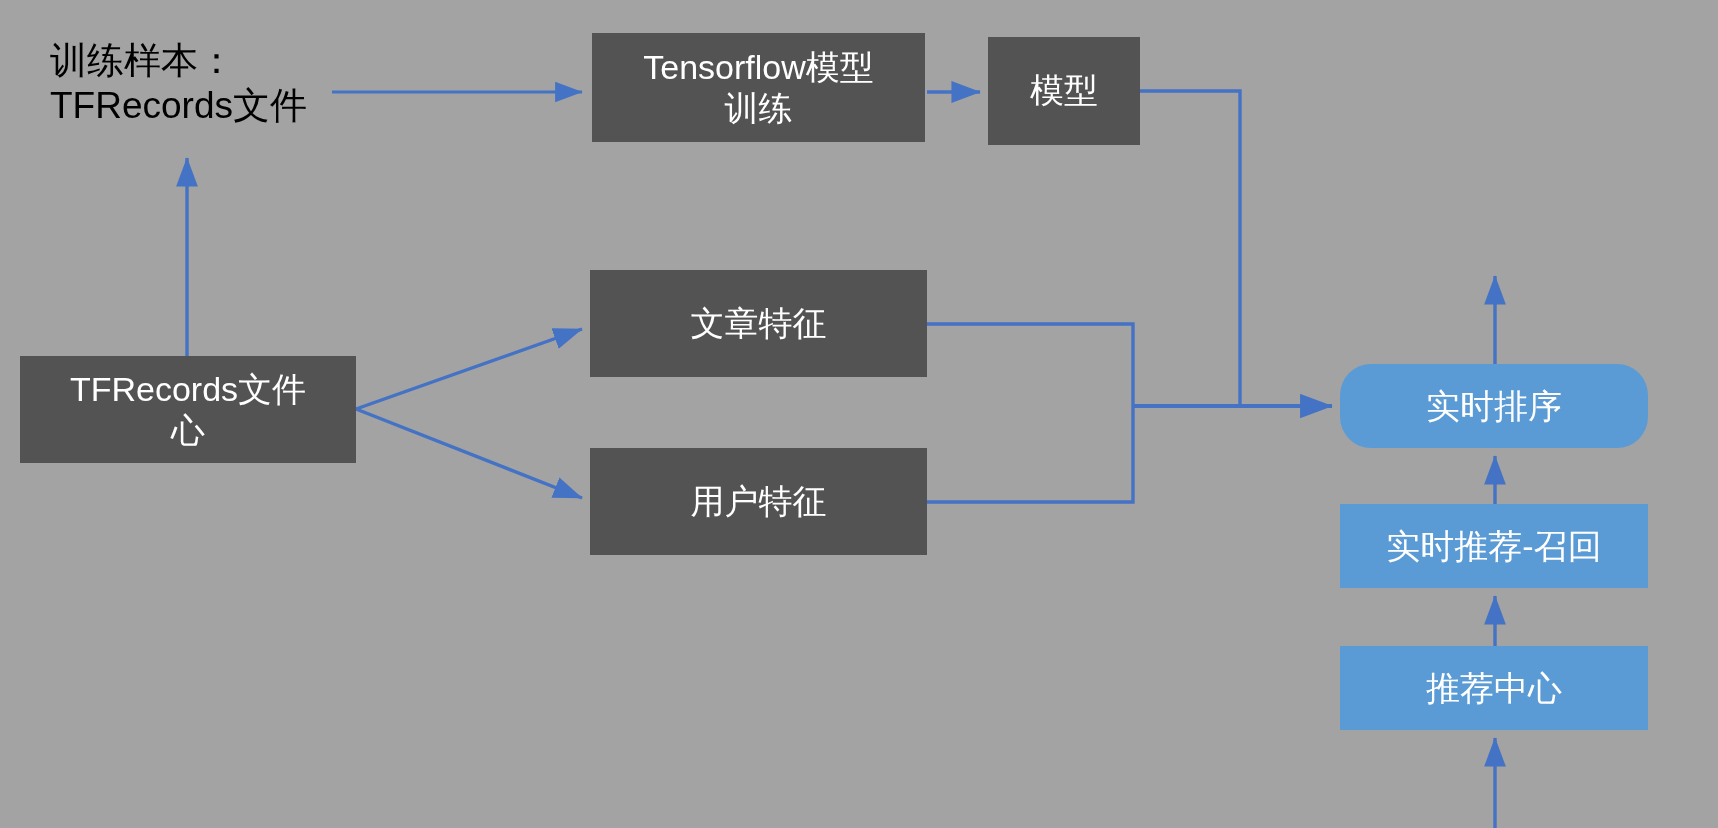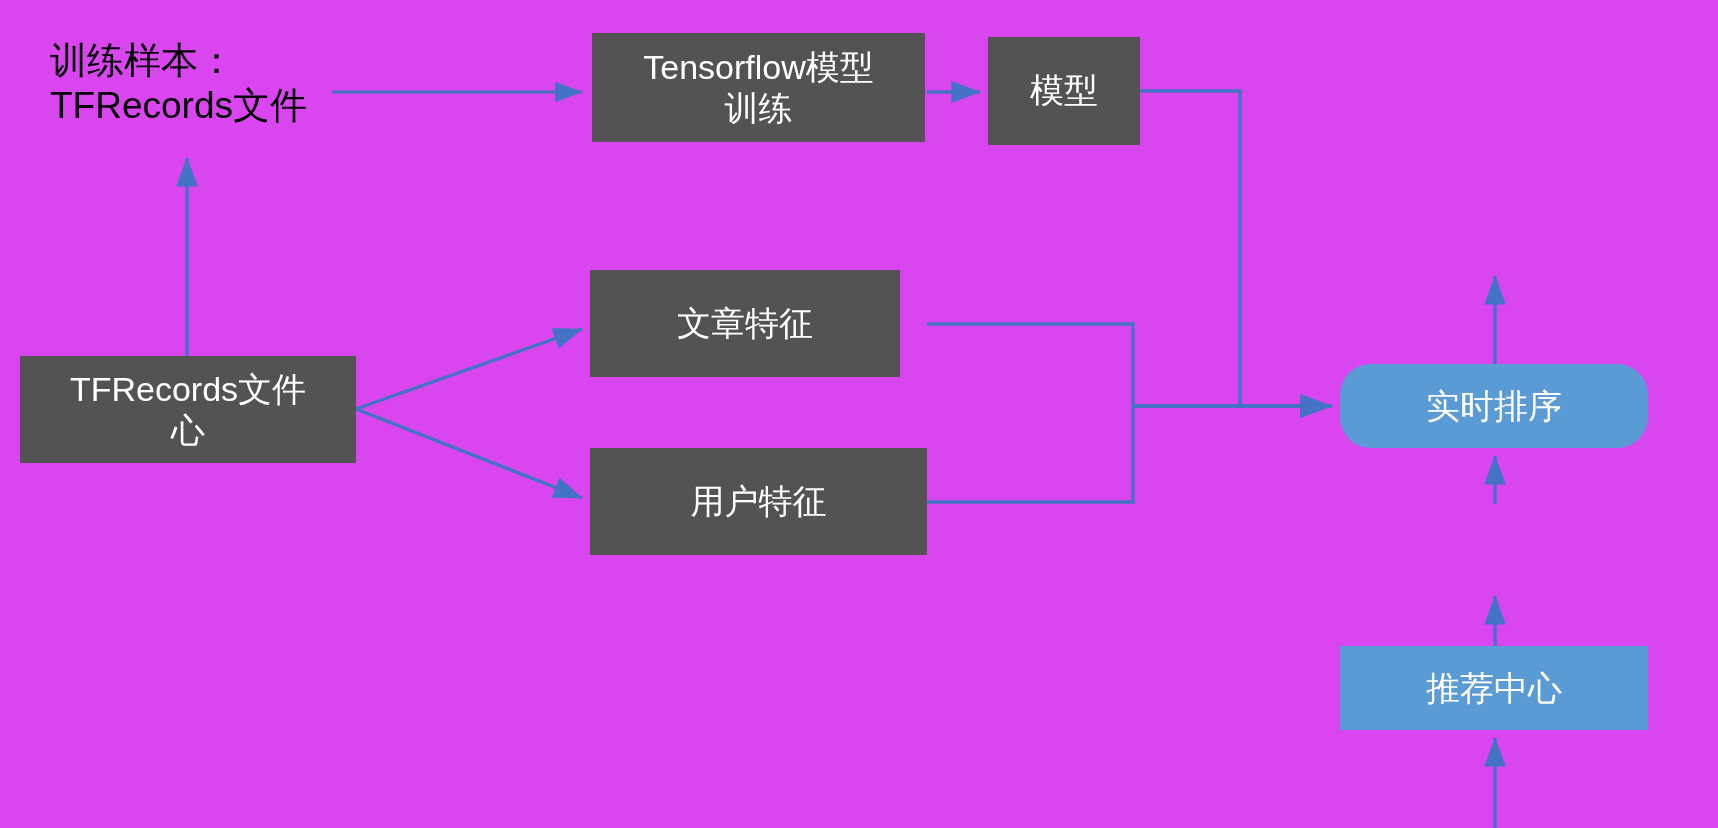--- a/index.html
+++ b/index.html
@@ -7,21 +7,21 @@
     padding: 0;
     background: #ffffff;
   }
   body {
     font-family: "Liberation Sans", "DejaVu Sans", sans-serif;
   }
   #canvas {
     position: relative;
     width: 1718px;
     height: 828px;
-    background: #d946ef;
+    background: #a3a3a3;
     overflow: hidden;
   }
   .node {
     position: absolute;
     display: flex;
     align-items: center;
     justify-content: center;
     text-align: center;
     color: #ffffff;
     line-height: 1.18;
@@ -93,22 +93,23 @@
 TFRecords文件</div>
 
   <div class="node node-dark" style="left:592px; top:33px; width:333px; height:109px; font-size:34px;">Tensorflow模型
 训练</div>
 
   <div class="node node-dark" style="left:988px; top:37px; width:152px; height:108px; font-size:34px;font-family:Liberation Serif, serif;">模型</div>
 
   <div class="node node-dark" style="left:20px; top:356px; width:336px; height:107px; font-size:34px;">TFRecords文件
 心</div>
 
-  <div class="node node-dark" style="left:590px; top:270px; width:310px; height:107px; font-size:34px;">文章特征</div>
+  <div class="node node-dark" style="left:590px; top:270px; width:337px; height:107px; font-size:34px;">文章特征</div>
 
   <div class="node node-dark" style="left:590px; top:448px; width:337px; height:107px; font-size:34px;">用户特征</div>
 
   <div class="node node-blue" style="left:1340px; top:364px; width:308px; height:84px; font-size:34px;border-radius:31px;">实时排序</div>
 
+  <div class="node node-blue" style="left:1340px; top:504px; width:308px; height:84px; font-size:34px;">实时推荐-召回</div>
 
   <div class="node node-blue" style="left:1340px; top:646px; width:308px; height:84px; font-size:34px;">推荐中心</div>
 
 </div>
 
 </body></html>

